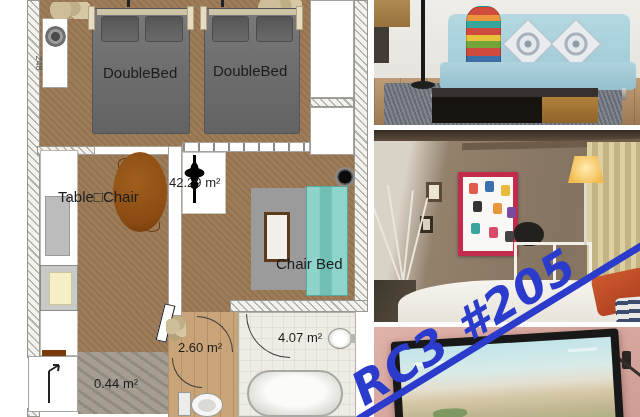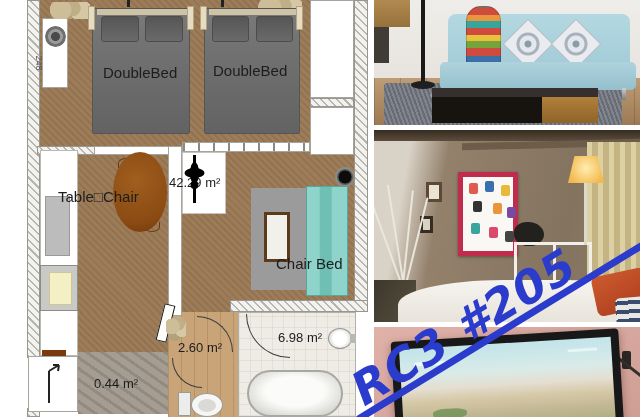--- a/index.html
+++ b/index.html
@@ -202,21 +202,21 @@
     <div class="abs arc" style="left:197px;top:316px;width:36px;height:36px;border-left:none;border-bottom:none;border-radius:0 100% 0 0;"></div>
     <div class="abs arc" style="left:172px;top:358px;width:30px;height:30px;border-right:none;border-top:none;border-radius:0 0 0 100%;"></div>
     <div class="lbl" style="left:178px;top:340px;font-size:13px;">2.60 m²</div>
 
     <div class="abs" style="left:178px;top:392px;width:13px;height:24px;background:#ececea;border:1px solid #9a9a94;"></div>
     <div class="abs" style="left:191px;top:393px;width:32px;height:24px;background:#f6f6f4;border:1px solid #9a9a94;border-radius:50%;">
       <div class="abs" style="left:6px;top:5px;width:18px;height:13px;background:#d9d9d5;border-radius:50%;"></div>
     </div>
 
     <div class="abs arc" style="left:246px;top:314px;width:44px;height:44px;border-right:none;border-top:none;border-radius:0 0 0 100%;"></div>
-    <div class="lbl" style="left:278px;top:330px;font-size:13px;">6.98 m²</div>
+    <div class="lbl" style="left:278px;top:330px;font-size:13px;">4.07 m²</div>
     <div class="abs" style="left:247px;top:370px;width:96px;height:47px;border:2px solid #a8a8a2;border-radius:26px;
          background:radial-gradient(ellipse at 50% 45%,#fbfbf9 0 45%,#d8d8d4 80%,#c3c3bf);"></div>
     <div class="abs" style="left:328px;top:328px;width:24px;height:21px;border:1px solid #9a9a94;border-radius:50%;
          background:radial-gradient(circle,#ffffff 0 45%,#dcdcd8 75%);"></div>
     <div class="abs" style="left:350px;top:334px;width:6px;height:9px;background:#b9b9b3;"></div>
 
     <div class="abs whitebox" style="left:28px;top:356px;width:50px;height:56px;">
       <svg width="48" height="54" viewBox="0 0 48 54">
         <path d="M20 46 L20 14 M20 14 L30 8 M30 8 L24 8 M30 8 L29 14" stroke="#222" stroke-width="2" fill="none"></path>
       </svg>

